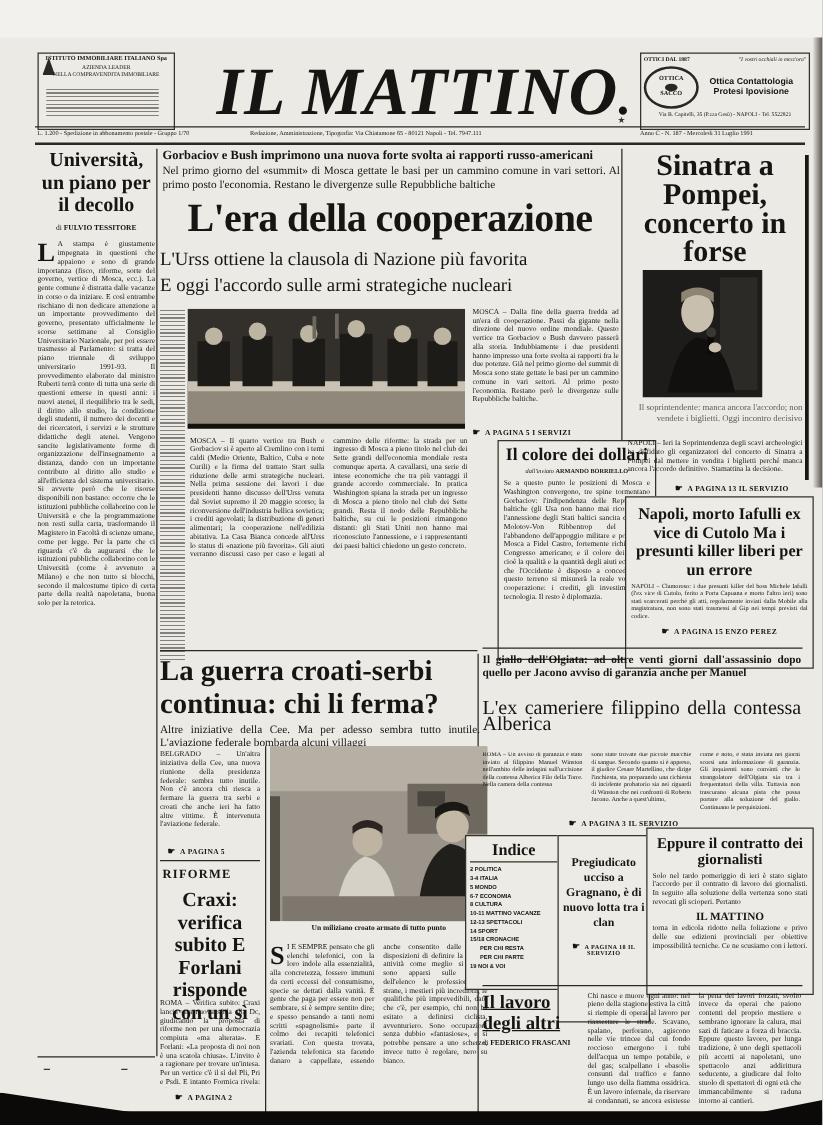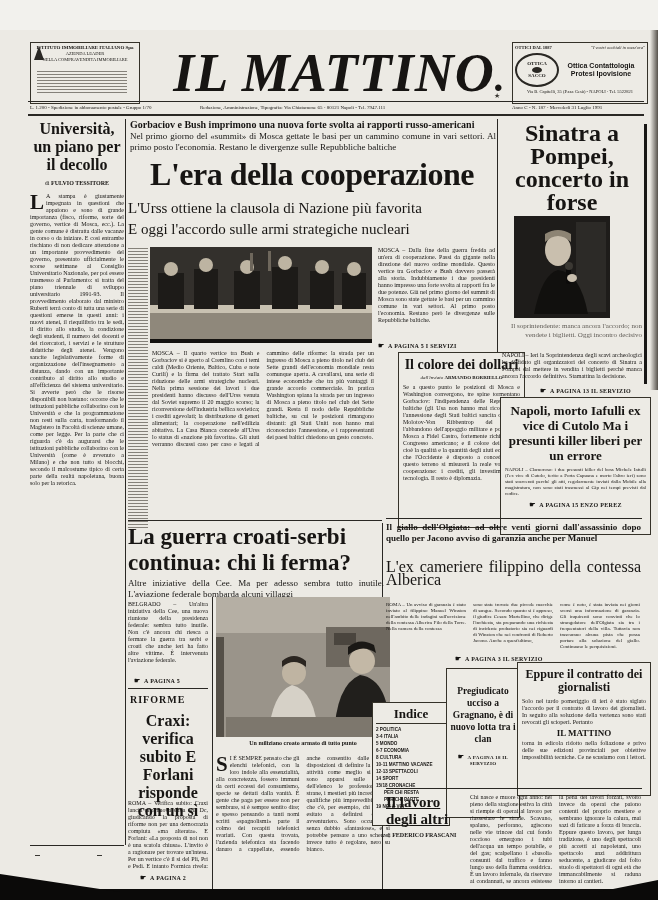--- a/index.html
+++ b/index.html
@@ -203,21 +203,21 @@
   <div class="abs j" style="left:386px;top:522px;width:255px;font-size:9px;line-height:11px;font-weight:bold;">Il giallo dell'Olgiata: ad oltre venti giorni dall'assassinio dopo quello per Jacono avviso di garanzia anche per Manuel</div>
   <div class="abs" style="left:386px;top:560px;width:255px;font-size:16px;line-height:13px;text-align:justify;">L'ex cameriere filippino della contessa Alberica</div>
   <div class="abs t5 j clip" style="left:386px;top:602px;width:80px;height:50px;">ROMA – Un avviso di garanzia è stato inviato al filippino Manuel Winston nell'ambito delle indagini sull'uccisione della contessa Alberica Filo della Torre. Nella camera della contessa</div>
   <div class="abs t5 j clip" style="left:473px;top:602px;width:80px;height:50px;">sono state trovate due piccole macchie di sangue. Secondo quanto si è appreso, il giudice Cesare Martellino, che dirige l'inchiesta, sta preparando una richiesta di incidente probatorio sia nei riguardi di Winston che nei confronti di Roberto Jacono. Anche a quest'ultimo,</div>
   <div class="abs t5 j clip" style="left:560px;top:602px;width:80px;height:50px;">come è noto, è stata inviata nei giorni scorsi una informazione di garanzia. Gli inquirenti sono convinti che lo strangolatore dell'Olgiata sia tra i frequentatori della villa. Tuttavia non trascurano alcuna pista che possa portare alla soluzione del giallo. Continuano le perquisizioni.</div>
   <div class="abs pageref" style="left:455px;top:655px;">
     <span class="ptr">☛</span>
     <span>A PAGINA 3 IL SERVIZIO</span>
   </div>
 
-  <div class="abs box" style="left:372px;top:668px;width:70px;height:116px;padding:3px;margin-top:34px;">
+  <div class="abs box" style="left:372px;top:668px;width:70px;height:116px;padding:3px;">
     <div class="b c" style="font-size:13px;border-bottom:1px solid #353229;padding-bottom:1px;">Indice</div>
     <div style="font-family:'Liberation Sans',sans-serif;font-size:4.6px;line-height:7px;font-weight:bold;margin-top:2px;">
       <div>2 POLITICA</div>
       <div>3-4 ITALIA</div>
       <div>5 MONDO</div>
       <div>6-7 ECONOMIA</div>
       <div>8 CULTURA</div>
       <div>10-11 MATTINO VACANZE</div>
       <div>12-13 SPETTACOLI</div>
       <div>14 SPORT</div>

